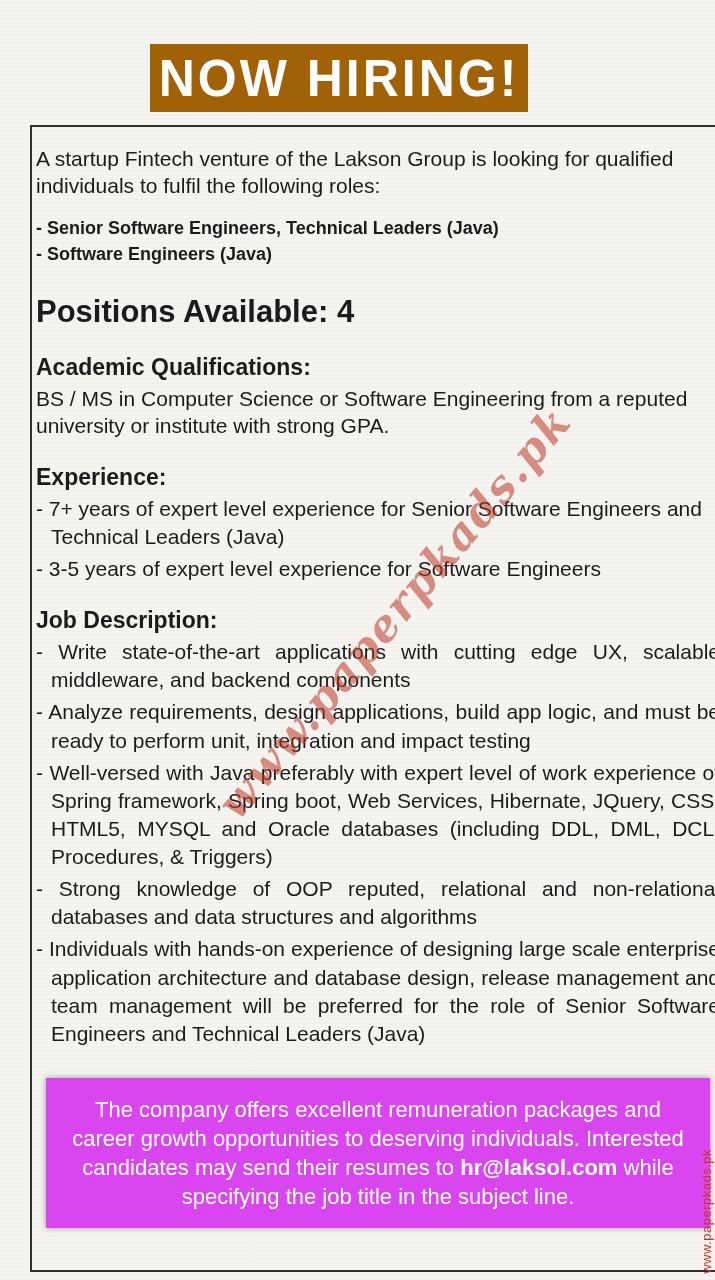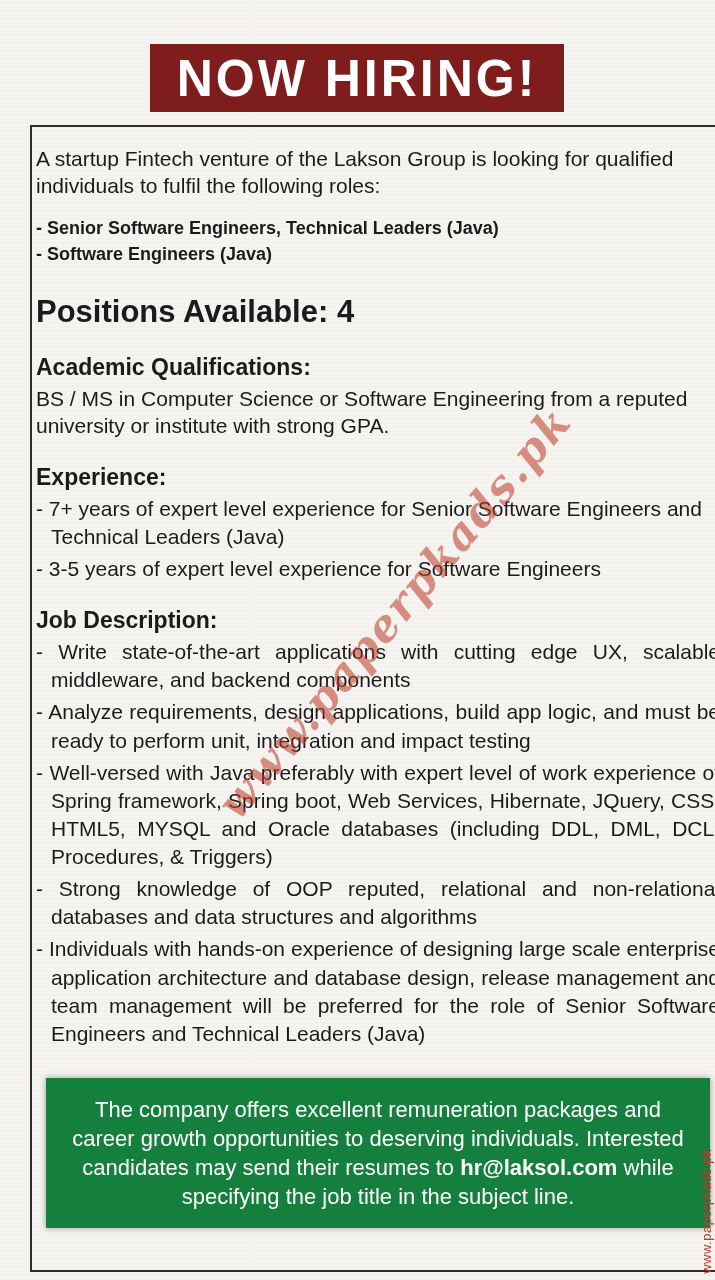--- a/index.html
+++ b/index.html
@@ -24,23 +24,23 @@
     inset: 0;
     background:
       repeating-linear-gradient(0deg, rgba(0,0,0,0.012) 0 2px, rgba(255,255,255,0.012) 2px 4px);
     pointer-events: none;
     z-index: 1;
   }
   .banner {
     position: absolute;
     left: 150px;
     top: 44px;
-    width: 414px;
+    width: 378px;
     height: 68px;
-    background: #7f1d1d;
+    background: #a16207;
     display: flex;
     align-items: center;
     justify-content: center;
     z-index: 2;
   }
   .banner-text {
     color: #ffffff;
     font-weight: bold;
     font-size: 50px;
     letter-spacing: 3px;
@@ -92,21 +92,21 @@
     text-indent: -15px;
   }
   .justified {
     text-align: justify;
   }
   .footer-box {
     position: absolute;
     left: 14px;
     right: 14px;
     bottom: 42px;
-    background: #15803d;
+    background: #d946ef;
     color: #ffffff;
     text-align: center;
     font-size: 22px;
     line-height: 1.32;
     padding: 17px 22px;
     box-shadow: 0 0 6px rgba(90,90,90,0.6);
   }
   .footer-email {
     font-weight: bold;
   }

